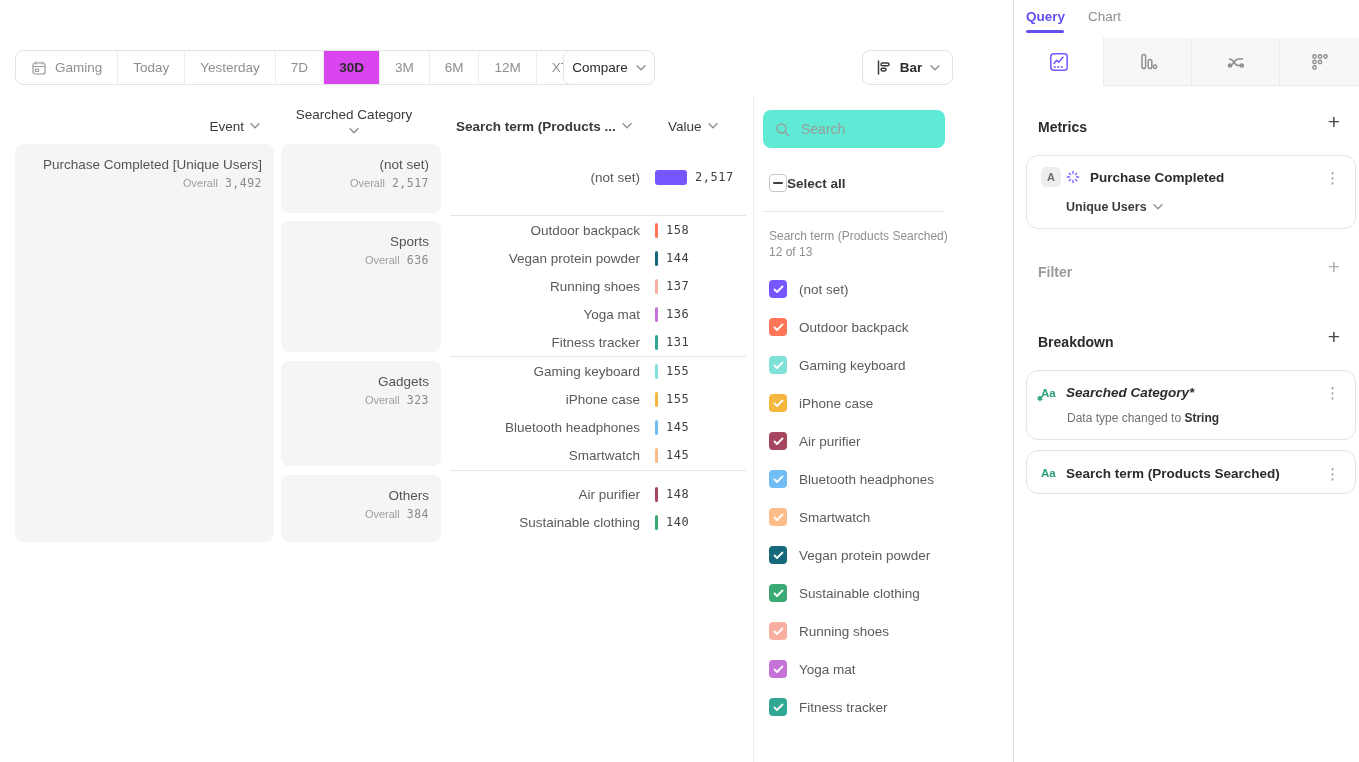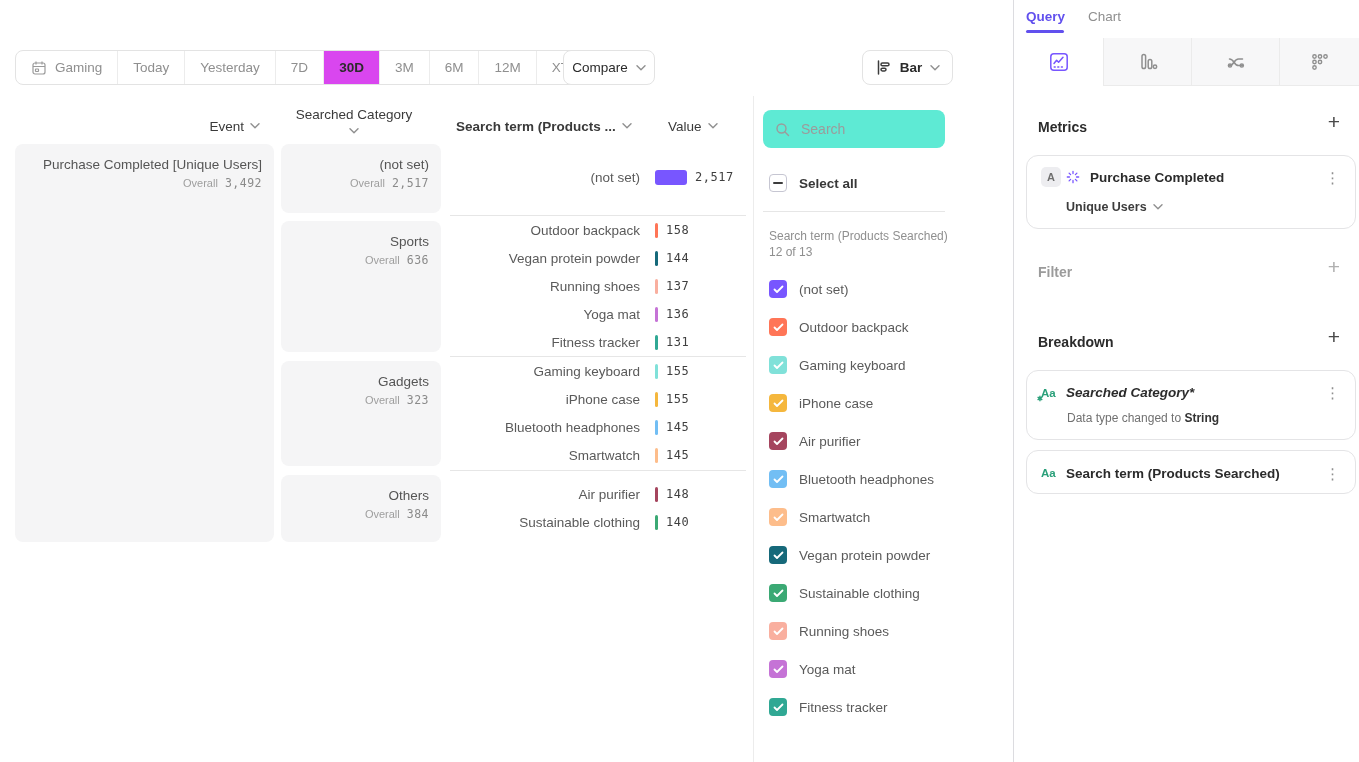--- a/index.html
+++ b/index.html
@@ -37,21 +37,21 @@
   .trow-val { margin-left:8px; font-family:"DejaVu Sans Mono", monospace; font-size:12px; color:#3f3f3f; letter-spacing:.5px; }
   .hdiv { left:450px; width:296px; height:1px; background:#e6e6e6; position:absolute; }
 
   
   .vline { width:1px; background:#ececec; position:absolute; }
   .search-box { left:763px; top:110px; width:182px; height:38px; background:#5eead4; border-radius:8px;
     display:flex; align-items:center; gap:9px; padding:0 12px; }
   .search-box input { border:none; outline:none; background:transparent; width:120px;
     font-family:"Liberation Sans", sans-serif; font-size:14px; color:#3c3c3c; }
   .search-box input::placeholder { color:#9b9b9b; }
-  .select-all { left:763px; top:174px; display:flex; align-items:center; gap:12px; padding-left:6px; cursor:pointer; }
+  .select-all { left:763px; top:174px; display:flex; align-items:center; padding-left:6px; cursor:pointer; }
   .sa-box { width:18px; height:18px; border:1px solid #c6c6d2; border-radius:4px; background:#fff;
     display:flex; align-items:center; justify-content:center; }
   .sa-dash { width:10px; height:2px; background:#3c3c3c; border-radius:1px; }
   .sa-label { font-weight:700; color:#383838; }
   .chk-caption { left:769px; top:228px; width:185px; font-size:12px; line-height:16px; color:#8f8f8f; }
   .chk-item { left:763px; height:24px; display:flex; align-items:center; gap:12px; padding-left:6px; position:absolute; cursor:pointer; }
   .chk-box { width:18px; height:18px; border-radius:4px; display:flex; align-items:center; justify-content:center; flex:none; }
   .chk-box.dotted { background-image:radial-gradient(rgba(255,255,255,.5) 1px, transparent 1.3px); background-size:4px 4px; }
   .chk-label { color:#5a5a5a; }
   .show-all { left:766px; top:733px; display:flex; align-items:center; gap:7px; font-size:12.5px; color:#3c3c3c; cursor:pointer;margin-top:28px; }

